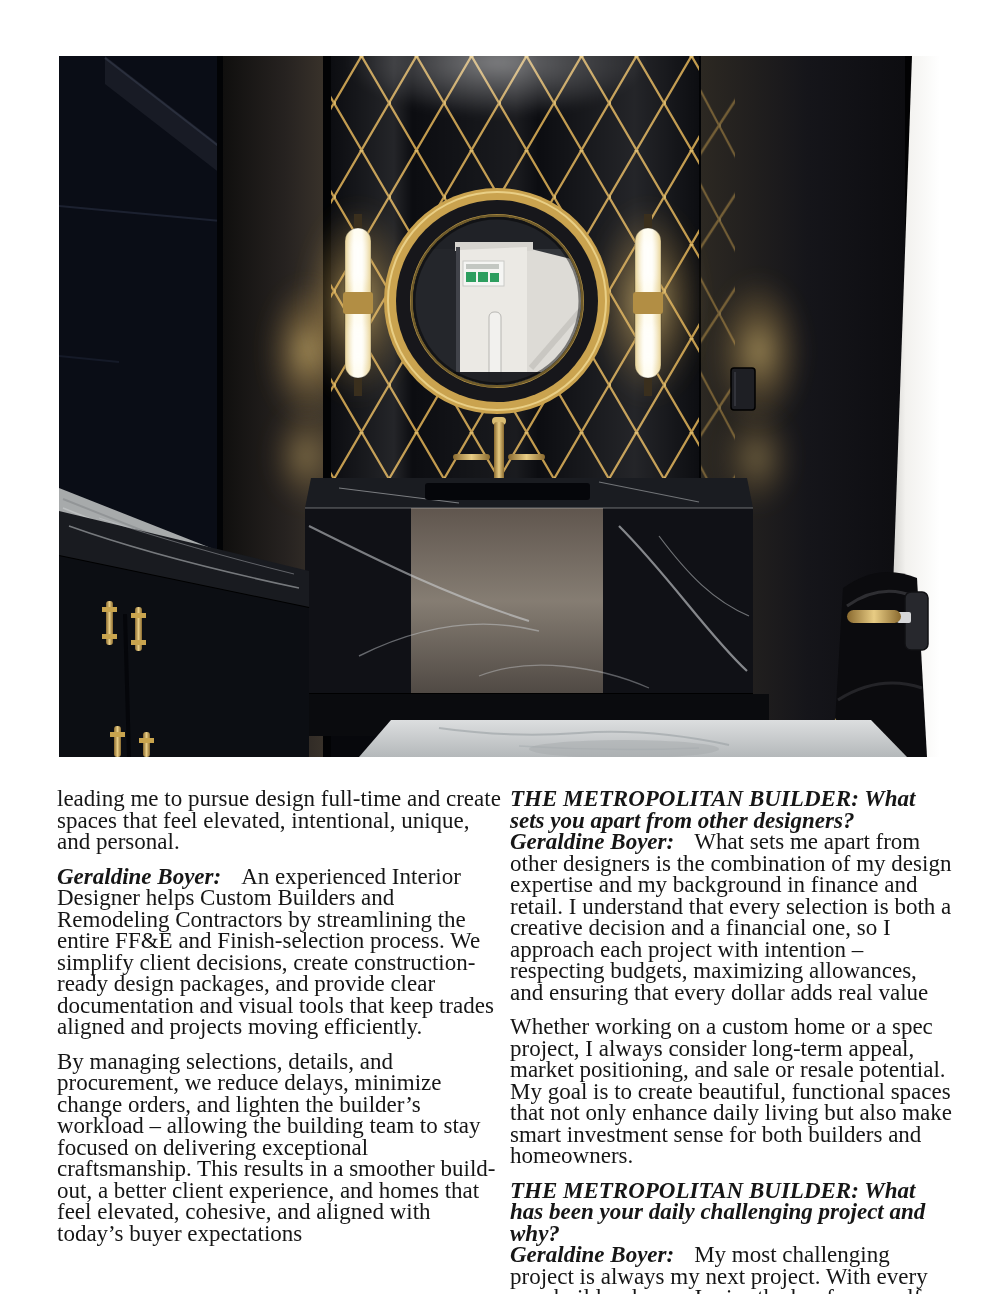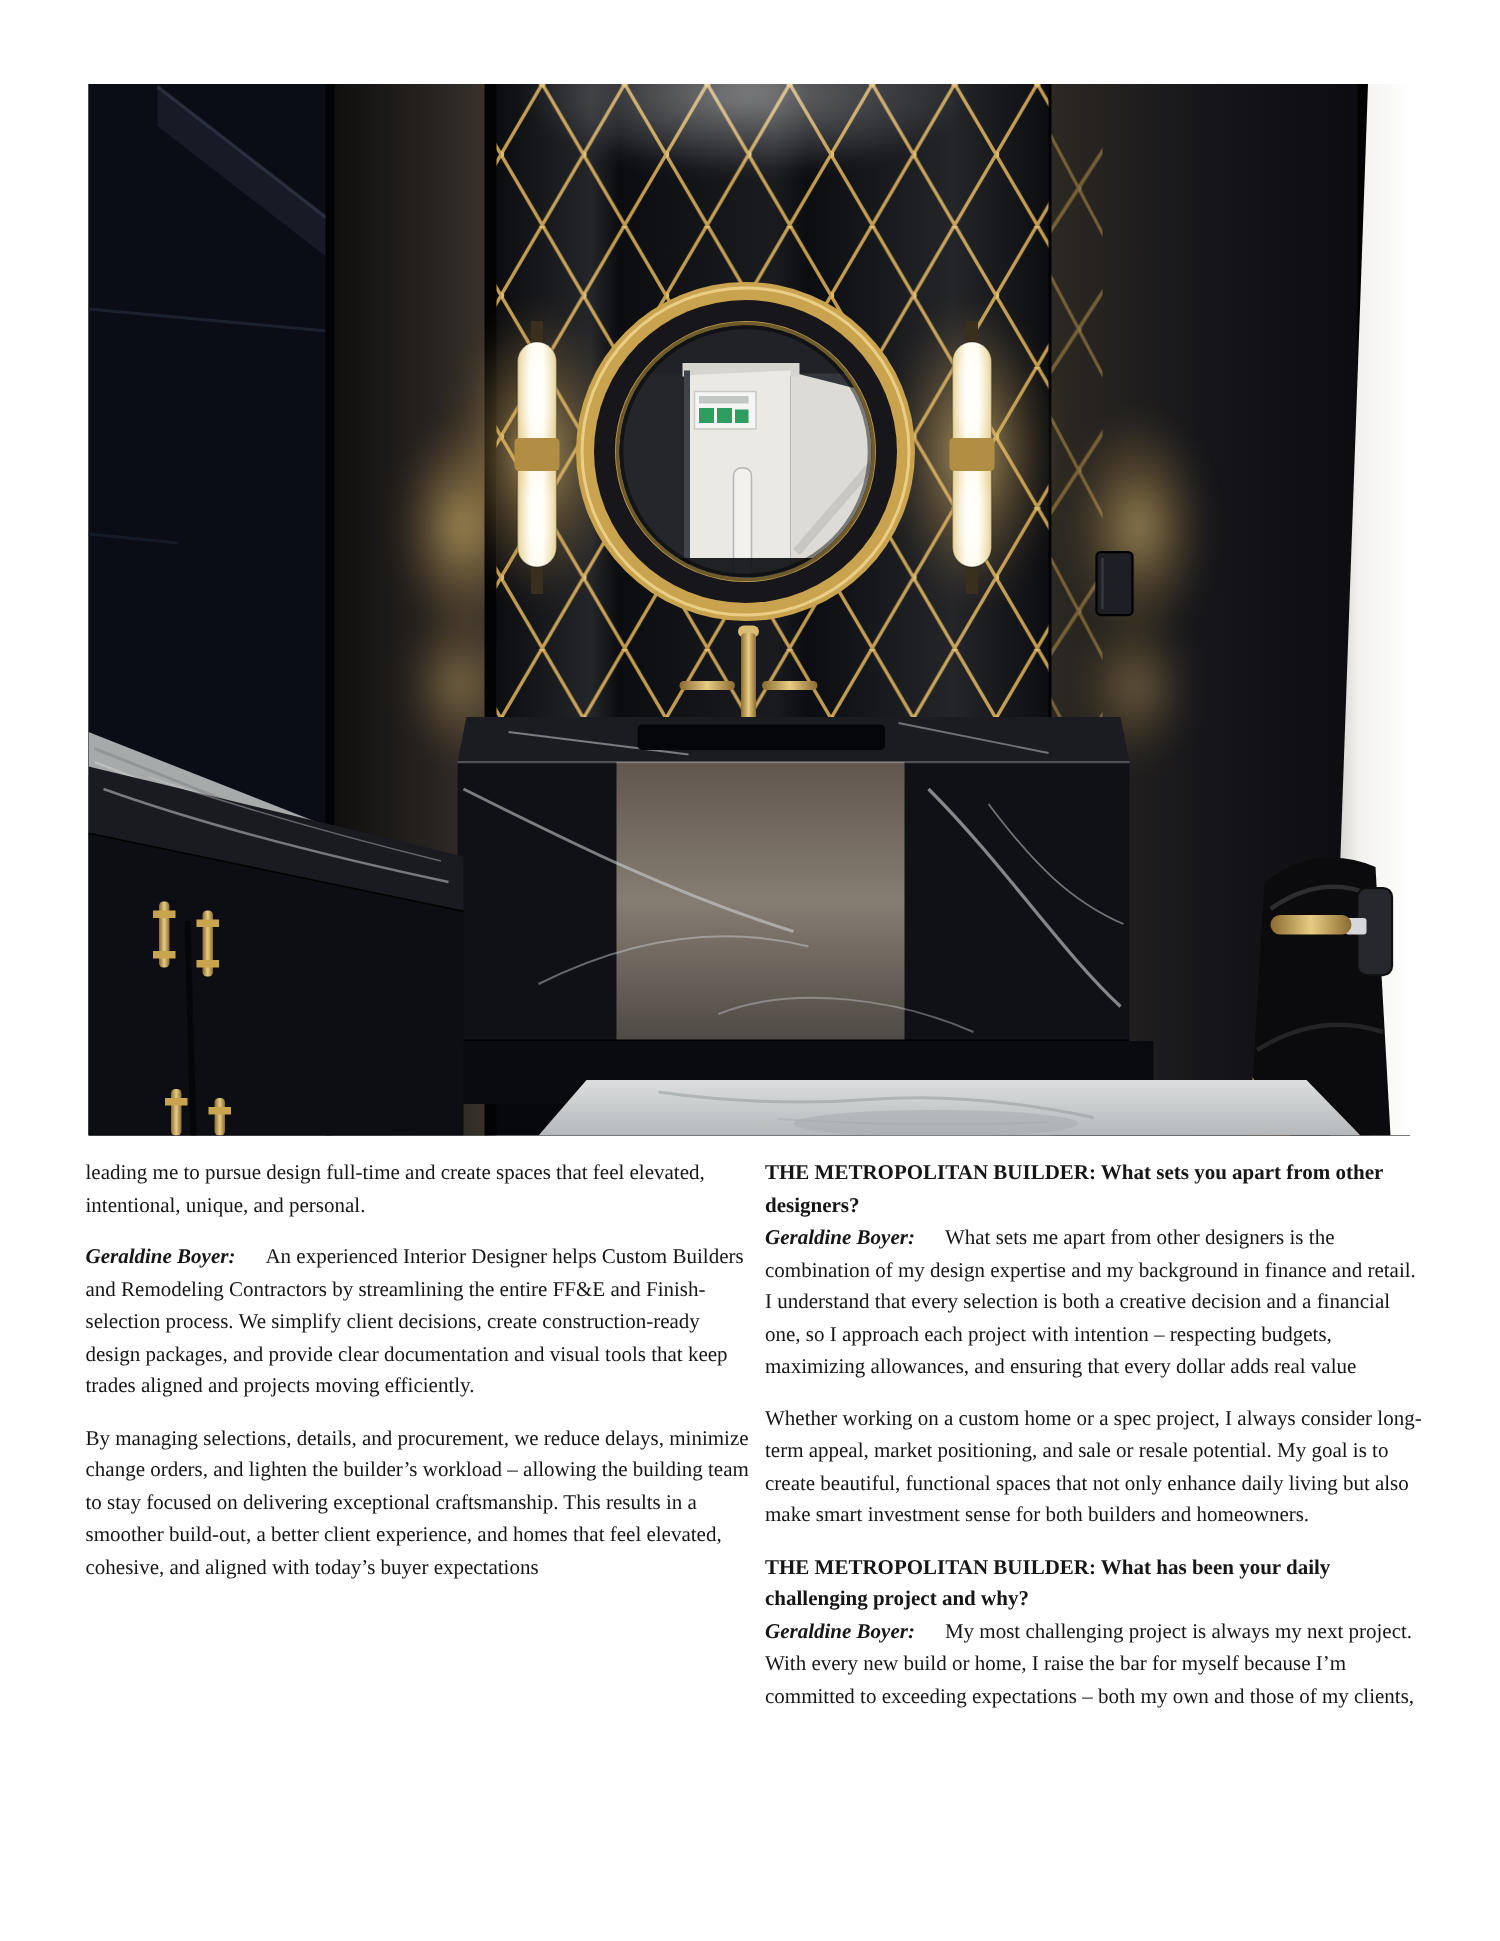--- a/index.html
+++ b/index.html
@@ -2,25 +2,25 @@
 <html><head>
 <meta charset="utf-8">
 <style>
   html,body{margin:0;padding:0;}
   body{
     width:1000px;height:1294px;background:#ffffff;position:relative;overflow:hidden;
     font-family:"Liberation Serif", serif;color:#171717;
   }
   .photo-wrap{position:absolute;left:59px;top:56px;width:881px;height:701px;background:#07080c;}
   .photo-wrap svg{display:block;width:881px;height:701px;}
-  .col{position:absolute;top:772px;font-size:14px;line-height:21.5px;color:#161616;}
+  .col{position:absolute;top:788px;font-size:23px;line-height:21.5px;color:#161616;}
   .col-left{left:57px;width:444px;}
   .col-right{left:510px;width:442px;}
   .para{margin:0 0 13px 0;}
-  .q{font-weight:bold;}
+  .q{font-weight:bold;font-style:italic;}
   .label{font-weight:bold;font-style:italic;margin-right:20px;}
 </style>
 </head>
 <body>
 
 <div class="photo-wrap">
 <svg viewBox="0 0 881 701" xmlns="http://www.w3.org/2000/svg">
   <defs>
     <pattern id="lattice" width="55" height="94" patternUnits="userSpaceOnUse">
       <path d="M0,47 L27.5,0 L55,47 L27.5,94 Z" fill="none" stroke="#c29a4c" stroke-width="2.3"></path>

